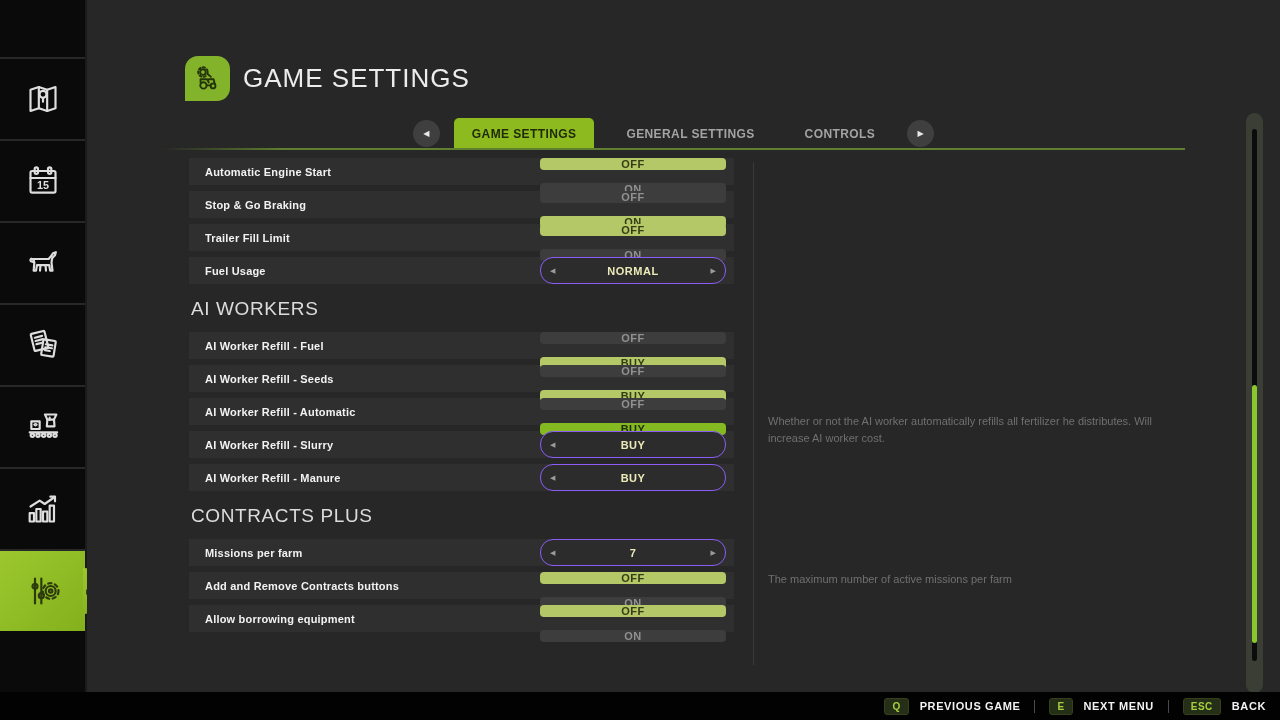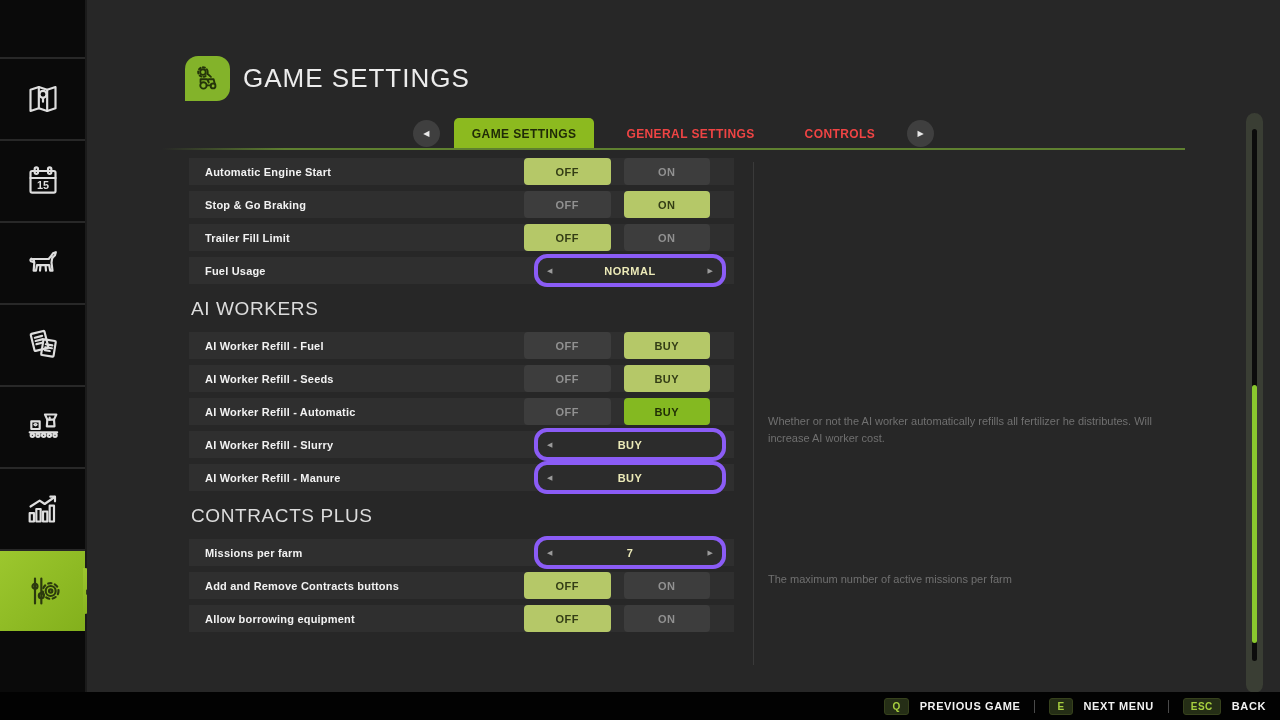--- a/index.html
+++ b/index.html
@@ -23,36 +23,36 @@
   .app-icon{position:absolute;left:98px;top:56px;width:45px;height:45px;background:#83b32a;
             border-radius:13px 13px 13px 0;display:flex;align-items:center;justify-content:center;}
   .app-icon svg{width:32px;height:32px;stroke:#24330a;fill:none;stroke-width:1.4;stroke-linecap:round;stroke-linejoin:round;}
   .page-title{position:absolute;left:156px;top:63px;font-size:26px;font-weight:400;color:#ececec;letter-spacing:1px;margin:0;}
 
   
   .tabbar{position:absolute;left:0;right:20px;top:118px;height:31px;display:flex;align-items:center;justify-content:center;gap:14px;}
   .nav-circle{width:27px;height:27px;border-radius:50%;background:#3f3f3f;border:none;display:flex;align-items:center;justify-content:center;
               color:#e8e8e8;cursor:pointer;padding:0;}
   .nav-circle span{font-size:8px;line-height:1;}
-  .tab{height:31px;display:flex;align-items:center;padding:0 18px;font-size:12px;font-weight:bold;color:#ef4444;letter-spacing:.4px;cursor:pointer;}
+  .tab{height:31px;display:flex;align-items:center;padding:0 18px;font-size:12px;font-weight:bold;color:#a3a3a3;letter-spacing:.4px;cursor:pointer;}
   .tab.active{background:#8cba1f;color:#202b07;border-radius:5px 5px 0 0;}
   .tab-underline{position:absolute;left:75px;right:95px;top:148px;height:2px;
                  background:linear-gradient(to right,rgba(95,128,48,0),#5f8030 12%,#5f8030);}
 
   
   .settings-list{position:absolute;left:102px;top:158px;width:545px;}
   .section-title{font-size:19px;font-weight:400;color:#dcdcdc;letter-spacing:.6px;margin:14px 0 12px 2px;}
   .row{height:27px;background:#2f2f2f;display:flex;align-items:center;margin-bottom:6px;}
   .row-label{flex:1;padding-left:16px;font-size:11px;font-weight:bold;color:#f2f2f2;letter-spacing:.2px;}
-  .toggle{width:186px;height:27px;margin-right:24px;display:flex;gap:13px;}
+  .toggle{width:186px;height:27px;margin-right:8px;display:flex;gap:13px;flex-direction:column;}
   .seg{flex:1;display:flex;align-items:center;justify-content:center;background:#3d3d3d;color:#919191;
        font-size:11px;font-weight:bold;border-radius:4px;letter-spacing:.5px;cursor:pointer;}
   .seg.sel{background:#b5c868;color:#333d15;}
   .seg.sel.hot{background:#84b921;color:#1f2d05;}
-  .selector{width:184px;height:25px;margin-right:8px;position:relative;background:#2c2c2c;border:4px solid #8b5cf6;border-radius:13px;}
+  .selector{width:184px;height:25px;margin-right:8px;position:relative;background:#2c2c2c;border:1px solid #8b5cf6;border-radius:13px;}
   .selector .val{position:absolute;left:0;right:0;top:0;bottom:0;display:flex;align-items:center;justify-content:center;
                  font-size:11px;font-weight:bold;color:#eceab8;letter-spacing:.5px;}
   .selector .arr{position:absolute;top:50%;transform:translateY(-50%);font-size:7px;color:#9b9b9b;cursor:pointer;}
   .selector .arr.left{left:9px;}
   .selector .arr.right{right:9px;}
 
   .col-divider{position:absolute;left:666px;top:162px;height:503px;width:1px;background:#3a3a3a;}
 
   
   .desc{position:absolute;left:681px;width:392px;font-size:11px;line-height:1.5;color:#707070;}

